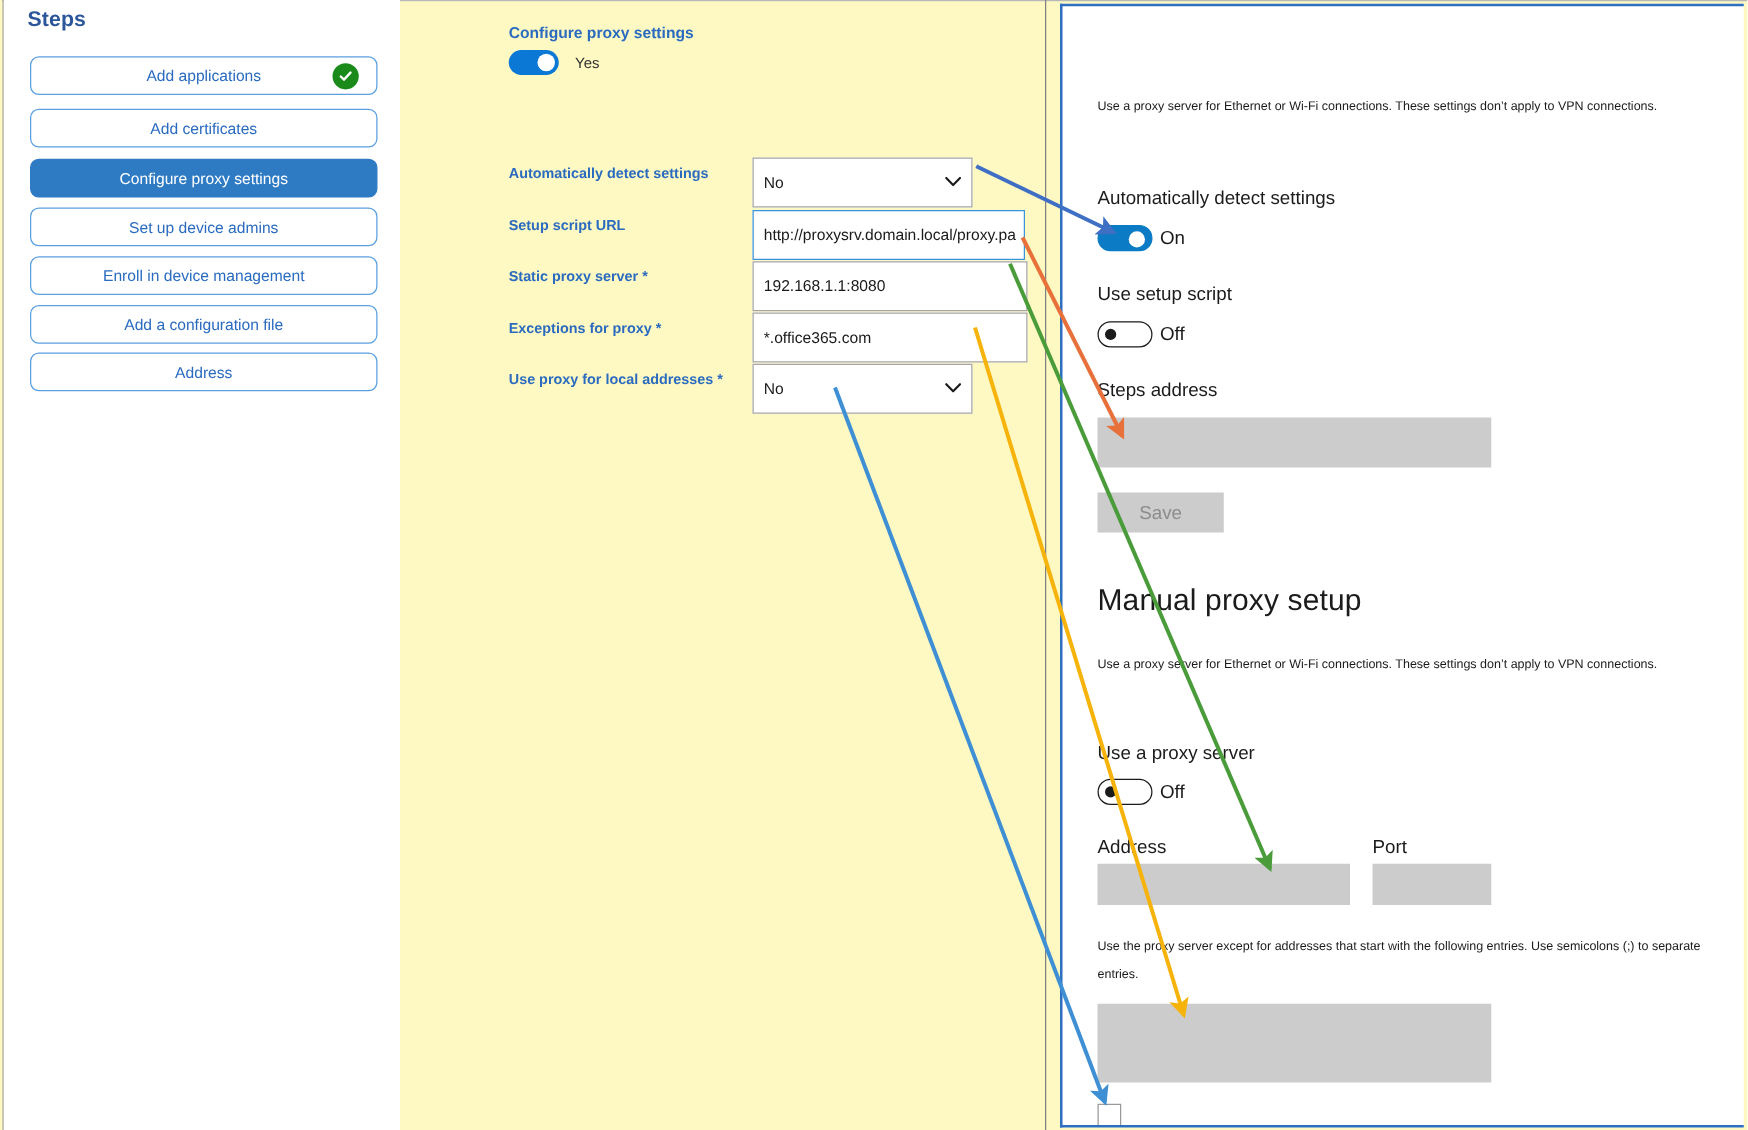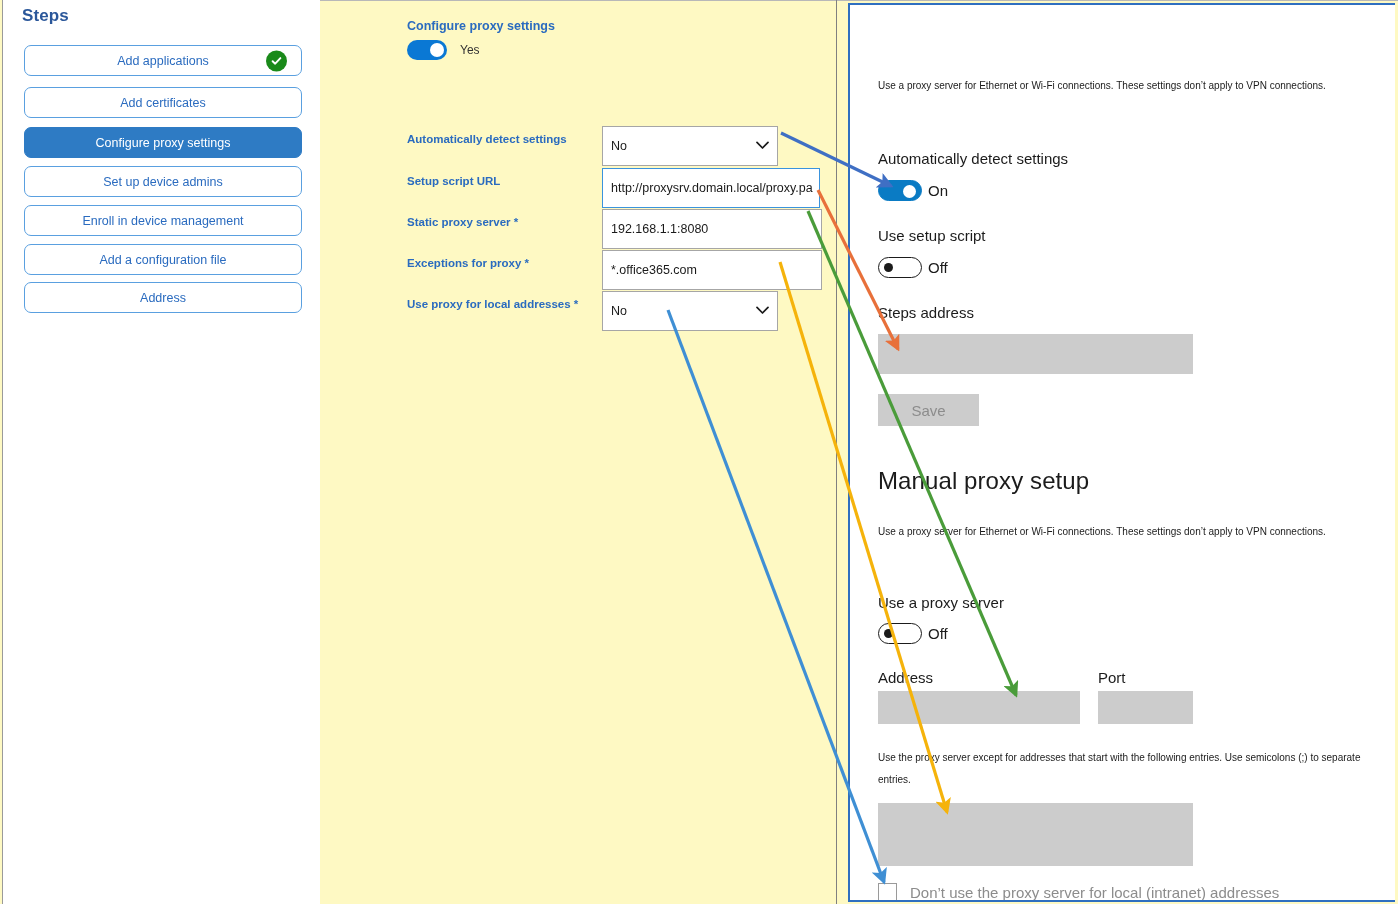--- a/index.html
+++ b/index.html
@@ -385,21 +385,20 @@
     <div class="s-field" style="left:28px; top:686px; width:202px; height:33px"></div>
 
     <div class="s-lbl" style="left:248px; top:664px">Port</div>
     <div class="s-field" style="left:248px; top:686px; width:95px; height:33px"></div>
 
     <div class="s-p" style="top:742px">Use the proxy server except for addresses that start with the following entries. Use semicolons (;) to separate entries.</div>
     <div class="s-field" style="left:28px; top:798px; width:315px; height:63px"></div>
 
     <div class="s-check-row" style="top:878px">
       <div class="s-checkbox"></div>
-      <span class="s-check-label">Don’t use the proxy server for local (intranet) addresses</span>
     </div>
   </div>
 
   <svg id="arrows" viewBox="0 0 1398 904" width="1398" height="904">
       <defs>
         <marker id="ah0" markerWidth="5" markerHeight="5" refX="4.1" refY="2.5" orient="auto" markerUnits="strokeWidth">
           <path d="M0,0 L5,2.5 L0,5 L1.1,2.5 Z" fill="#3f6fc4"></path>
         </marker>
         <marker id="ah1" markerWidth="5" markerHeight="5" refX="4.1" refY="2.5" orient="auto" markerUnits="strokeWidth">
           <path d="M0,0 L5,2.5 L0,5 L1.1,2.5 Z" fill="#e8703a"></path>

